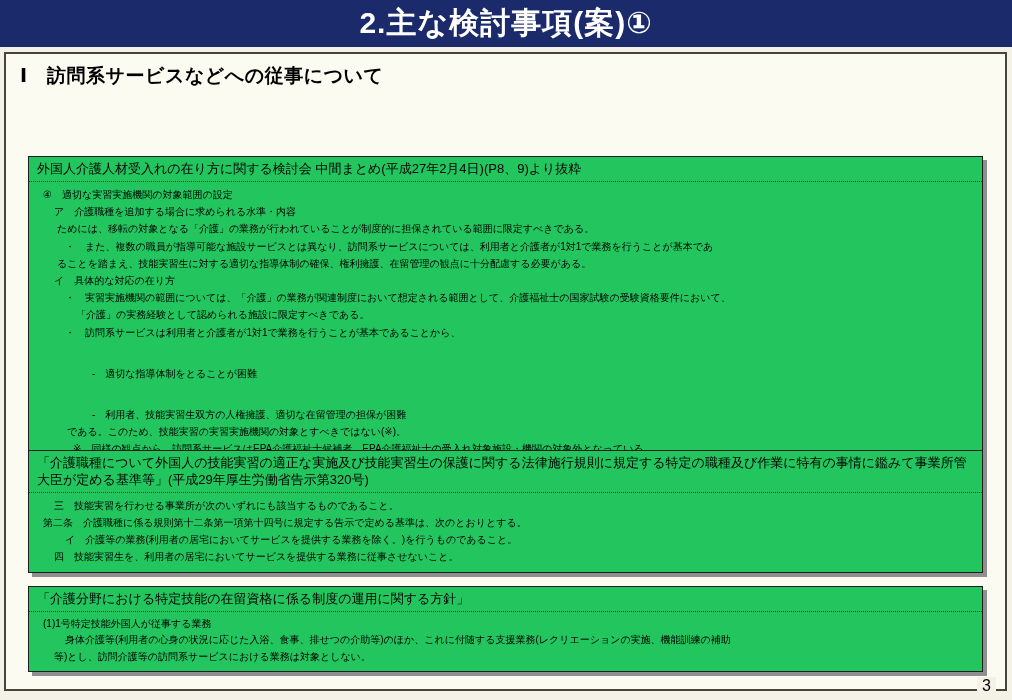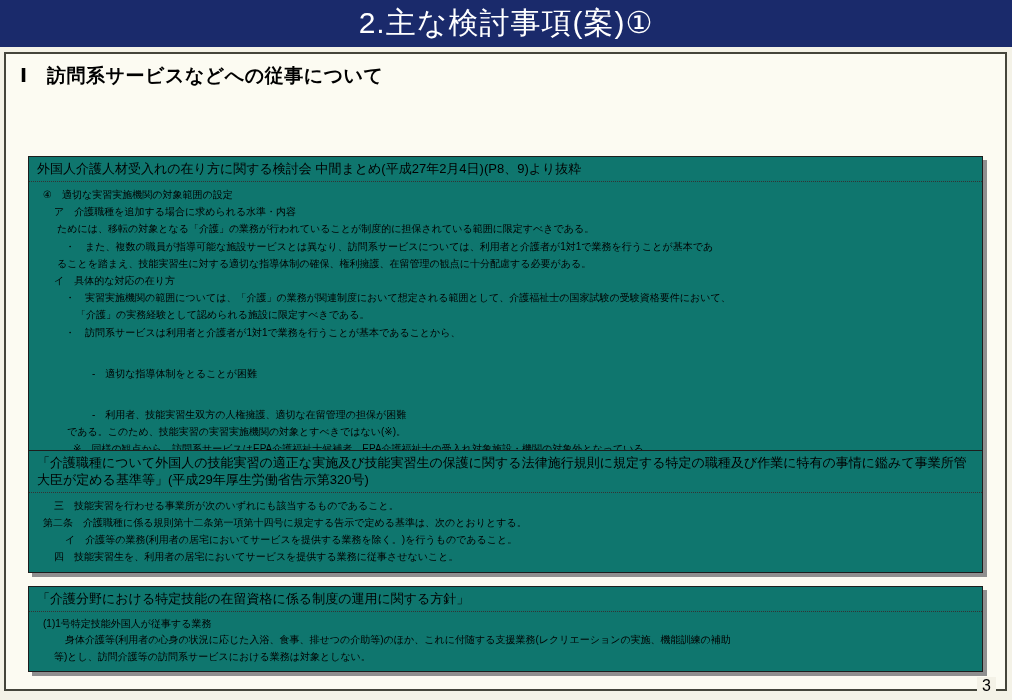--- a/index.html
+++ b/index.html
@@ -7,37 +7,37 @@
     width:1012px;height:700px;position:relative;overflow:hidden;
     background:#f4f2e7;
     font-family:"Liberation Sans","DejaVu Sans",sans-serif;
     color:#000;
   }
   .banner{
     position:absolute;left:0;top:0;width:1012px;height:47px;
     display:flex;align-items:center;justify-content:center;
   }
   .banner h1{
-    margin:16px;color:#ffffff;font-size:30px;font-weight:normal;letter-spacing:1px;
+    margin:16px;color:#ffffff;font-size:30px;font-weight:bold;letter-spacing:1px;
   }
   .frame{
     position:absolute;left:4px;top:52px;width:1003px;height:639px;
     border:2px solid #45453b;background:#fcfbf2;box-sizing:border-box;
     z-index:1;
   }
   .section-heading{
     margin:9px 0 4px 14px;font-size:19px;font-weight:bold;letter-spacing:0.5px;
   }
   .lead{
     margin:11px 16px 0 14px;font-size:16.5px;line-height:1.33;
     text-indent:1.1em;letter-spacing:0.3px;
   }
   .box{
     position:absolute;left:28px;width:955px;box-sizing:border-box;
-    border:1px solid #1d1d1d;background:#0f766e;
+    border:1px solid #1d1d1d;background:#22c55e;
     box-shadow:4px 4px 0 #8f8f8f;z-index:2;
   }
   .box-1{top:156px;min-height:276px;}
   .box-2{top:450px;}
   .box-3{top:586px;}
   .box-header{
     padding:4px 8px 3px 8px;font-size:13px;line-height:1.3;
     border-bottom:1px dotted #333;
   }
   .box-body{

